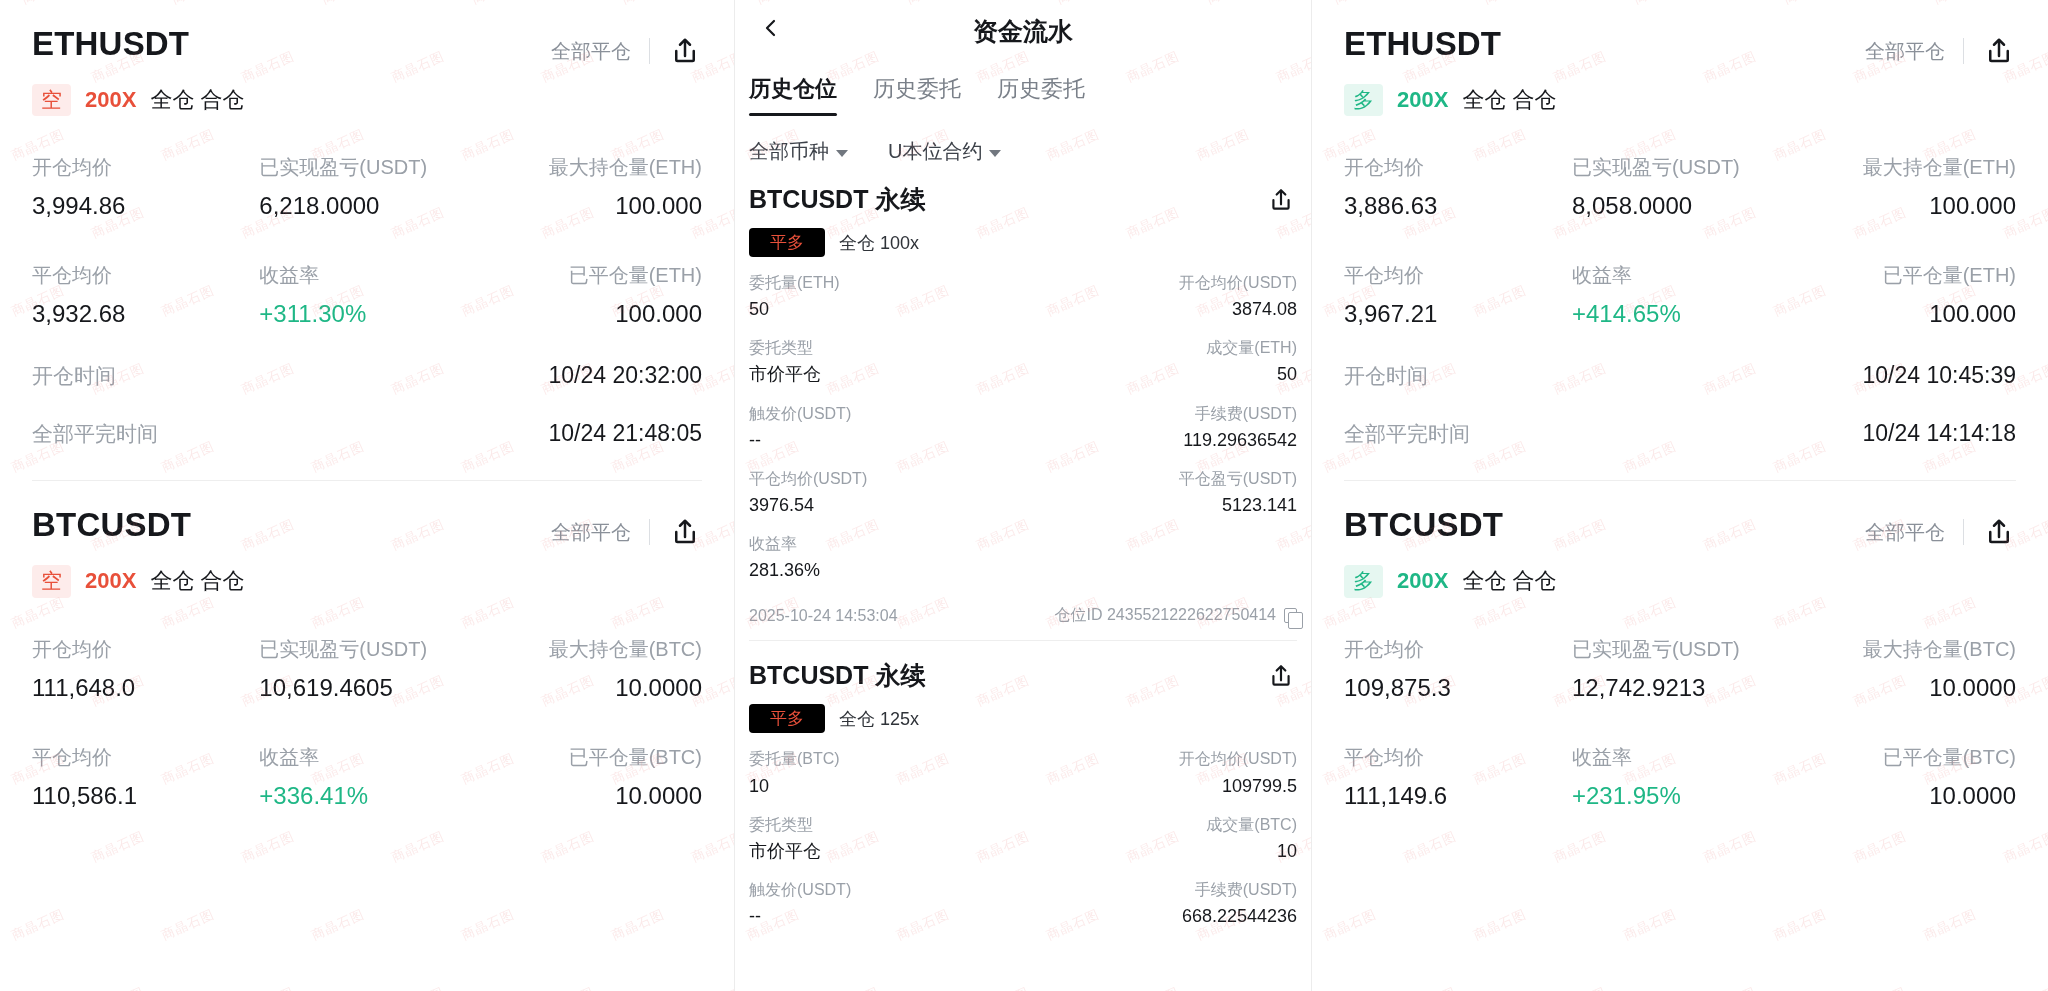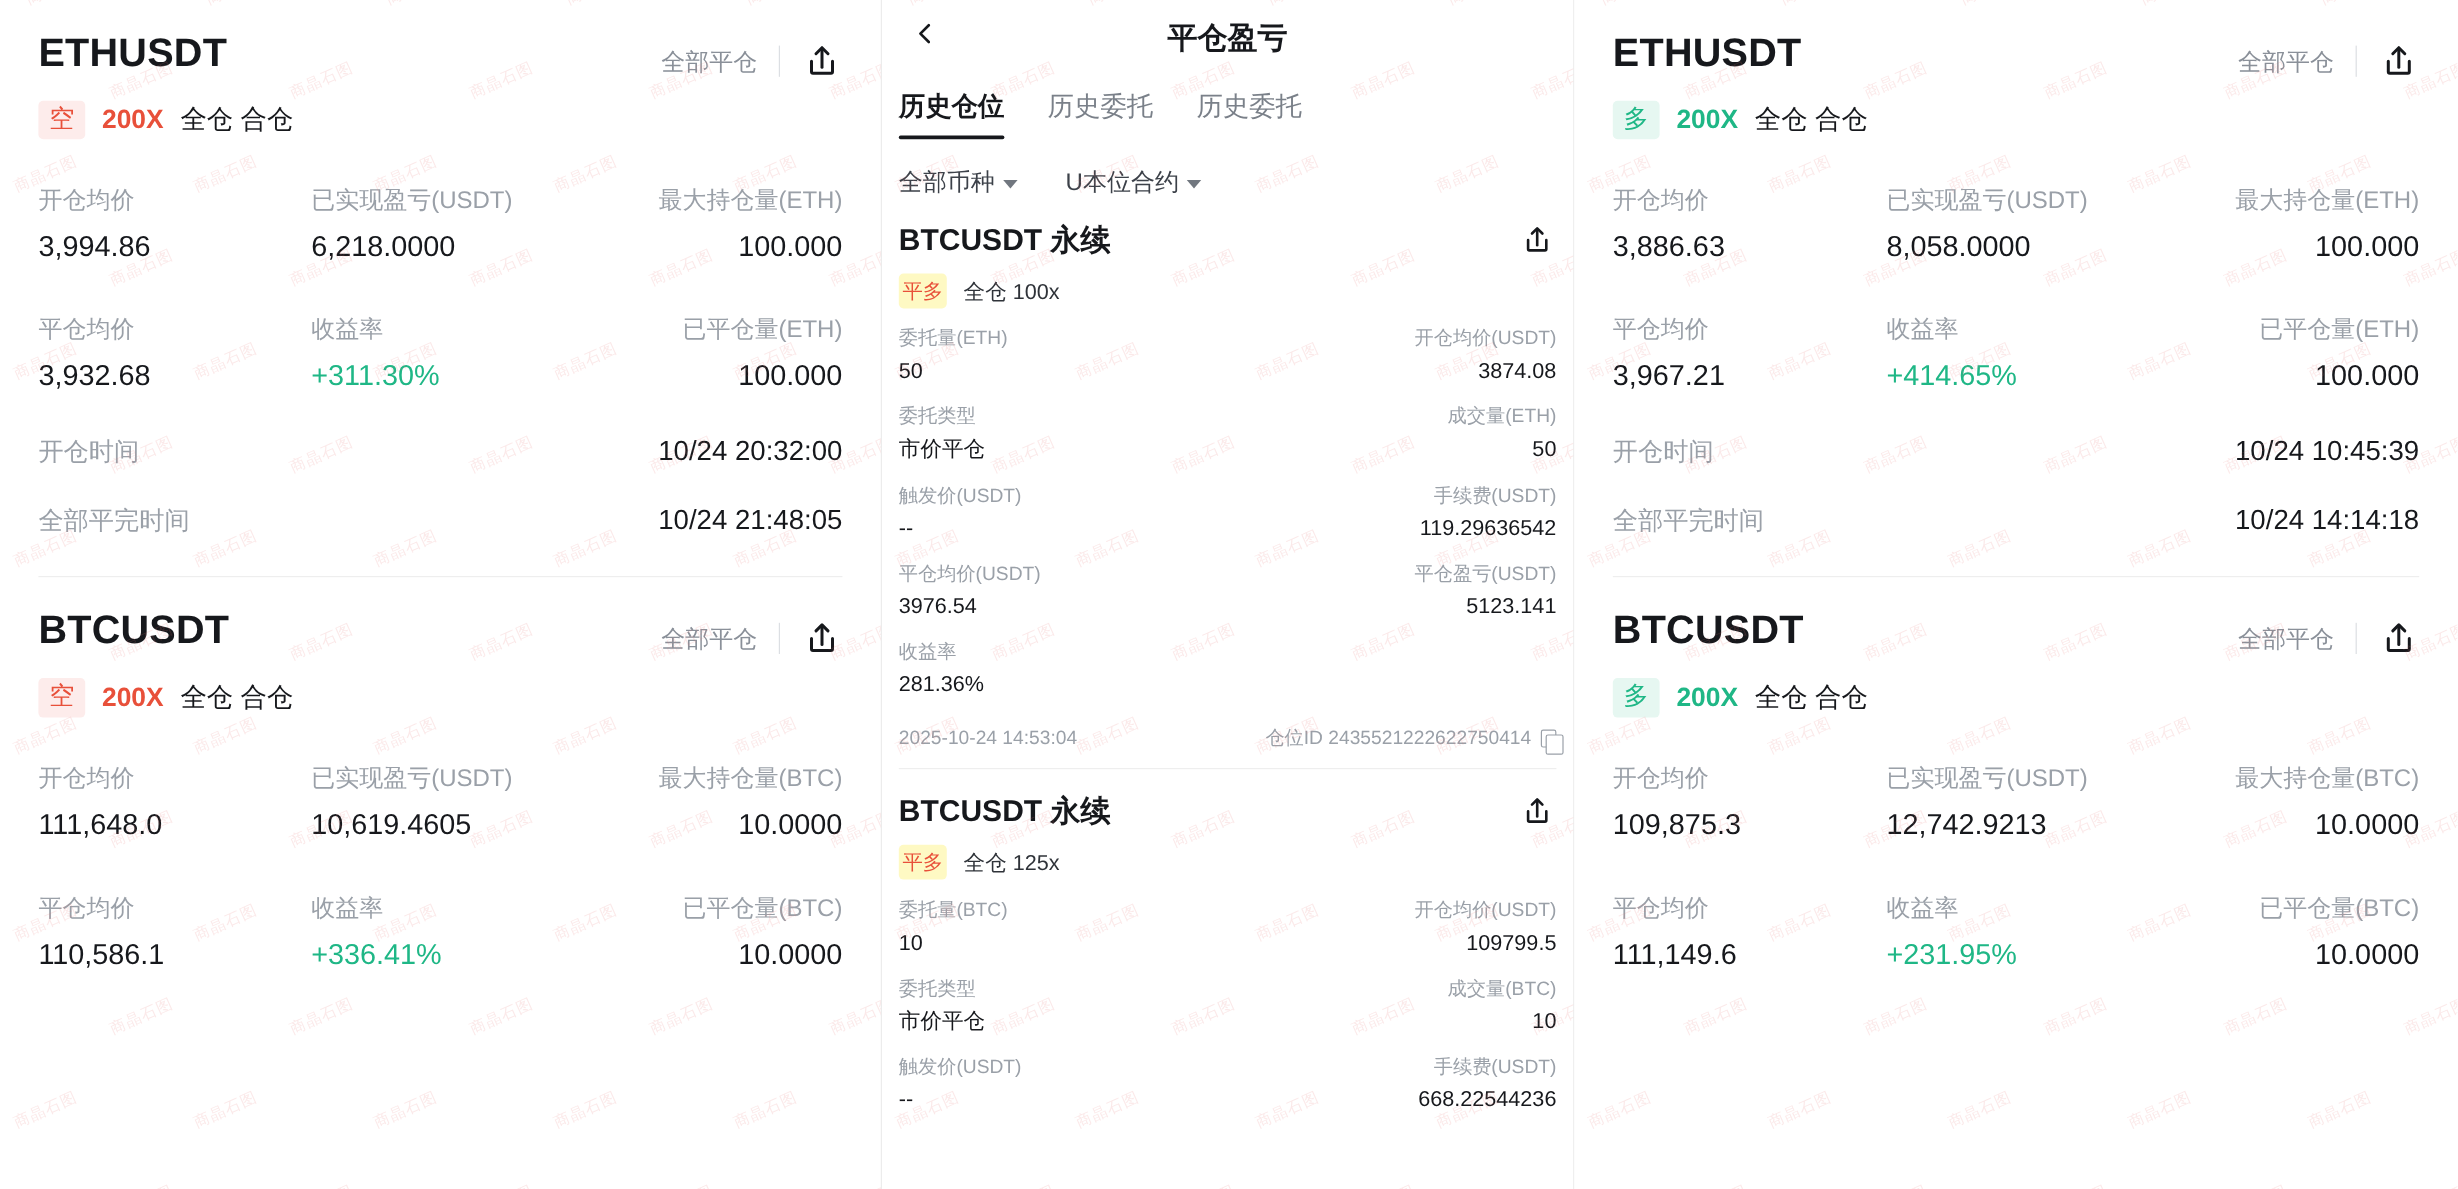--- a/index.html
+++ b/index.html
@@ -237,24 +237,24 @@
     color: #16181c;
   }
   .h-share svg { width: 26px; height: 26px; }
   .h-tags {
     display: flex;
     align-items: center;
     gap: 14px;
     margin-top: 12px;
   }
   .h-tag-long {
-    background: #fef9c3;
+    background: #000000;
     color: #e8503a;
     font-size: 17px;
-    padding: 3px 3px;
+    padding: 3px 21px;
     border-radius: 4px;
   }
   .h-mode {
     font-size: 18px;
     color: #2f3339;
   }
   .h-rows { margin-top: 14px; }
   .h-row {
     display: flex;
     justify-content: space-between;
@@ -546,21 +546,21 @@
         <span style="left: 390px; top: 994px;">商晶石图</span>
         <span style="left: 540px; top: 994px;">商晶石图</span>
       </div>
 
     <div class="m-header">
       <span class="m-back">
         <svg viewBox="0 0 24 24" fill="none" stroke="currentColor" stroke-width="2.2" stroke-linecap="round" stroke-linejoin="round">
             <path d="M15 19l-7-7 7-7"></path>
           </svg>
       </span>
-      <div class="m-title">平仓盈亏</div>
+      <div class="m-title">资金流水</div>
     </div>
 
     <div class="m-tabs">
       <div class="m-tab active">历史仓位</div>
       <div class="m-tab">历史委托</div>
       <div class="m-tab">历史委托</div>
     </div>
 
     <div class="m-filters">
       <div class="m-filter">

